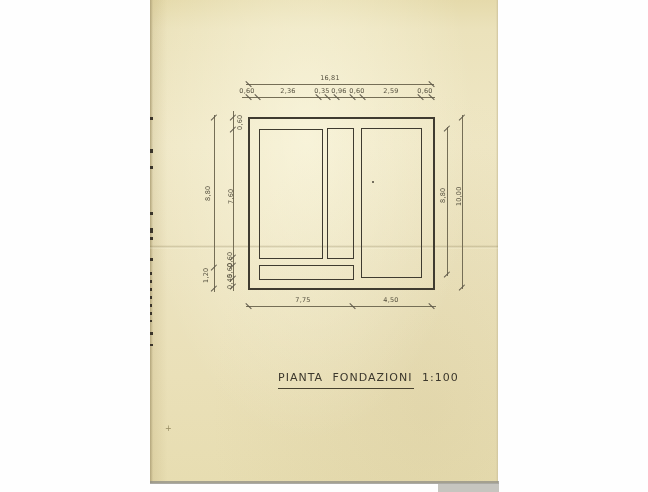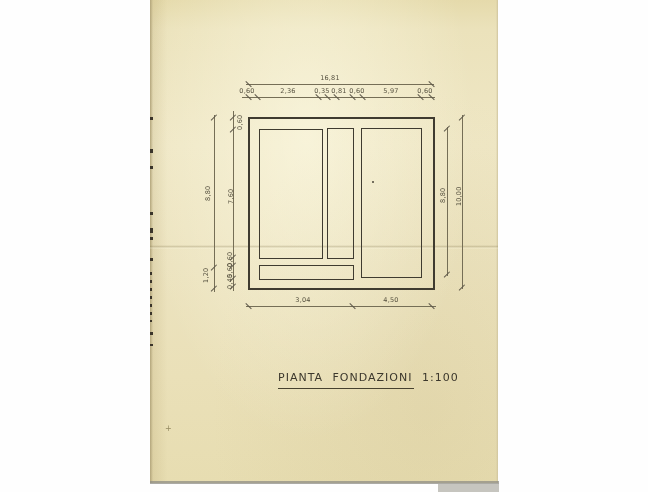--- a/index.html
+++ b/index.html
@@ -86,23 +86,23 @@
   <div class="tickh" style="left:318px;top:93px"></div>
   <div class="tickh" style="left:327px;top:93px"></div>
   <div class="tickh" style="left:336px;top:93px"></div>
   <div class="tickh" style="left:352px;top:93px"></div>
   <div class="tickh" style="left:362px;top:93px"></div>
   <div class="tickh" style="left:420px;top:93px"></div>
   <div class="tickh" style="left:431px;top:93px"></div>
   <div class="dim" style="left:239px;top:88px;width:16px">0,60</div>
   <div class="dim" style="left:280px;top:88px;width:16px">2,36</div>
   <div class="dim" style="left:314px;top:88px;width:16px">0,35</div>
-  <div class="dim" style="left:331px;top:88px;width:16px">0,81</div>
+  <div class="dim" style="left:331px;top:88px;width:16px">0,96</div>
   <div class="dim" style="left:349px;top:88px;width:16px">0,60</div>
-  <div class="dim" style="left:383px;top:88px;width:16px">5,97</div>
+  <div class="dim" style="left:383px;top:88px;width:16px">2,59</div>
   <div class="dim" style="left:417px;top:88px;width:16px">0,60</div>
 
   <div class="dlv" style="left:214px;top:115px;height:177px"></div>
   <div class="tickv" style="left:210px;top:117px"></div>
   <div class="tickv" style="left:210px;top:267px"></div>
   <div class="tickv" style="left:210px;top:288px"></div>
   <div class="dim rot" style="left:196px;top:190px;width:24px">8,80</div>
   <div class="dim rot" style="left:194px;top:272px;width:24px">1,20</div>
 
   <div class="dlv" style="left:233px;top:111px;height:180px"></div>
@@ -125,18 +125,18 @@
 
   <div class="dlv" style="left:462px;top:115px;height:174px"></div>
   <div class="tickv" style="left:458px;top:117px"></div>
   <div class="tickv" style="left:458px;top:287px"></div>
   <div class="dim rot" style="left:445px;top:193px;width:28px">10,00</div>
 
   <div class="dlh" style="left:246px;top:306px;width:190px"></div>
   <div class="tickh" style="left:248px;top:302px"></div>
   <div class="tickh" style="left:352px;top:302px"></div>
   <div class="tickh" style="left:431px;top:302px"></div>
-  <div class="dim" style="left:289px;top:297px;width:28px">3,04</div>
+  <div class="dim" style="left:289px;top:297px;width:28px">7,75</div>
   <div class="dim" style="left:377px;top:297px;width:28px">4,50</div>
 
   <div class="title">PIANTA FONDAZIONI 1:100</div>
 
 </div>
 
 </body></html>

